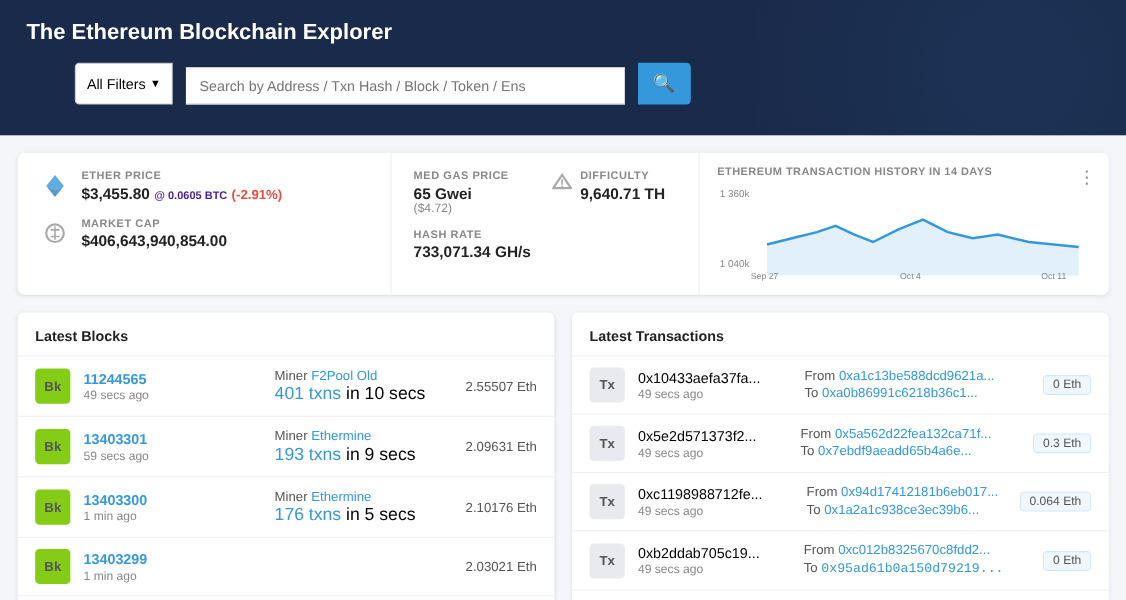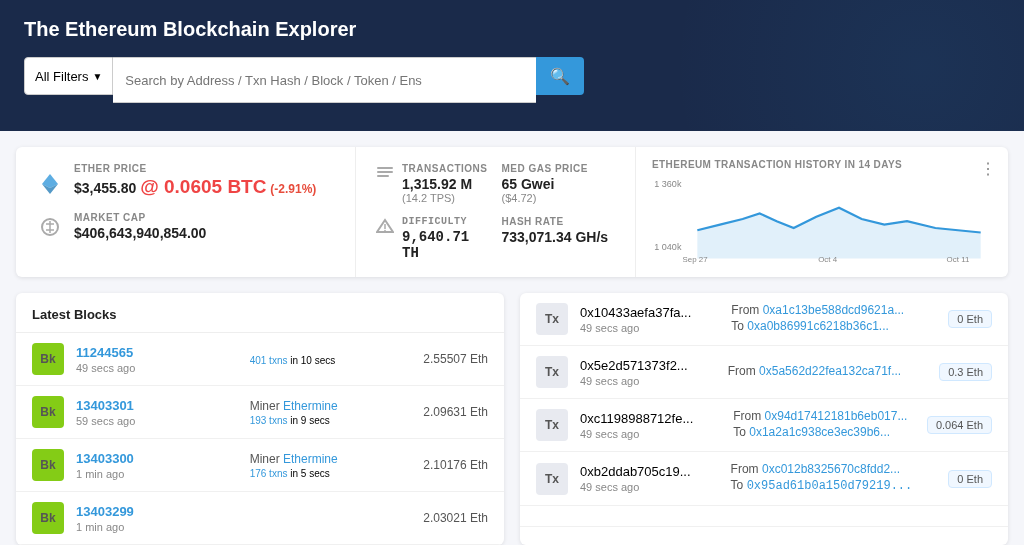--- a/index.html
+++ b/index.html
@@ -13,23 +13,24 @@
       overflow: hidden;
     }
     .header-title {
       color: #fff;
       font-size: 20px;
       font-weight: bold;
       margin-bottom: 16px;
     }
     .search-bar {
       display: flex;
-      align-items: flex-start;
-      gap: 0;
+      align-items: flex-end;
+      gap: 12px;
       max-width: 560px;
+      margin-left: 44px;
     }
     .filter-dropdown {
       background: #fff;
       border: 1px solid #ccc;
       border-radius: 4px 0 0 4px;
       padding: 8px 10px;
       font-size: 13px;
       cursor: pointer;
       display: flex;
       align-items: center;
@@ -37,21 +38,21 @@
       white-space: nowrap;
       height: 38px;
     }
     .search-input {
       flex: 1;
       border: 1px solid #ccc;
       border-left: none;
       border-right: none;
       padding: 8px 12px;
       font-size: 13px;
-      height: 46px;
+      height: 34px;
       outline: none;
       min-width: 280px;
     }
     .search-btn {
       background: #3498db;
       border: none;
       border-radius: 0 4px 4px 0;
       color: #fff;
       padding: 0 14px;
       height: 38px;
@@ -88,21 +89,21 @@
       border-right: 1px solid #eee;
       padding: 16px 20px;
     }
     .stats-right {
       flex: 1;
       padding: 12px 16px;
       position: relative;
     }
     .stat-row {
       display: flex;
-      align-items: flex-end;
+      align-items: flex-start;
       gap: 10px;
       margin-bottom: 14px;
     }
     .stat-row:last-child { margin-bottom: 16px; }
     .stat-icon {
       width: 28px;
       height: 28px;
       display: flex;
       align-items: center;
       justify-content: center;
@@ -116,21 +117,21 @@
       letter-spacing: 0.5px;
       font-weight: bold;
     }
     .stat-value {
       font-size: 14px;
       color: #222;
       font-weight: 600;
       margin-top: 2px;
     }
     .stat-value .negative { color: #e74c3c; font-size: 12px; }
-    .stat-value .btc { color: #ef4444; font-size: 19px; }
+    .stat-value .btc { color: #4c1d95; font-size: 10px; }
     .stat-mid-grid {
       display: grid;
       grid-template-columns: 1fr 1fr;
       gap: 12px;
     }
     .stat-mid-item .stat-label { font-size: 10px; color: #888; text-transform: uppercase; letter-spacing: 0.5px; font-weight: bold; }
     .stat-mid-item .stat-value { font-size: 14px; color: #222; font-weight: 600; margin-top: 2px; }
     .stat-mid-item .stat-sub { font-size: 11px; color: #888; }
     .chart-title {
       font-size: 10px;
@@ -193,21 +194,21 @@
       align-items: center;
       justify-content: center;
       border-radius: 4px;
       flex-shrink: 0;
     }
     .block-info { flex: 1; }
     .block-num { color: #3498db; font-weight: bold; font-size: 13px; cursor: pointer; }
     .block-time { color: #888; font-size: 11px; margin-top: 2px; }
     .block-miner { font-size: 12px; color: #555; }
     .block-miner a { color: #3498db; text-decoration: none; }
-    .block-txns { font-size: 10px; margin-top: 2px; }
+    .block-txns { font-size: 16px; margin-top: 2px; }
     .block-txns a { color: #3498db; text-decoration: none; }
     .block-reward { font-size: 12px; color: #555; white-space: nowrap; }
 
     .tx-item {
       display: flex;
       align-items: center;
       padding: 10px 16px;
       border-bottom: 1px solid #f0f0f0;
       gap: 12px;
     }
@@ -286,46 +287,28 @@
       <div class="stat-content">
         <div class="stat-label">MARKET CAP</div>
         <div class="stat-value">$406,643,940,854.00</div>
       </div>
     </div>
   </div>
 
   <div class="stats-mid">
     <div class="stat-mid-grid">
       <div class="stat-mid-item">
-        <div style="display:flex;align-items:flex-start;gap:8px;">
-          <div style="margin-top:2px;">
-            <svg width="18" height="18" viewBox="0 0 18 18">
-              <rect x="1" y="2" width="16" height="2" rx="1" fill="#aaa"></rect>
-              <rect x="1" y="6" width="16" height="2" rx="1" fill="#aaa"></rect>
-              <rect x="1" y="10" width="12" height="2" rx="1" fill="#aaa"></rect>
-            </svg>
-          </div>
-          <div>
-            <div class="stat-label">TRANSACTIONS</div>
-            <div class="stat-value">
-              <span>1,315.92 M</span>
-            </div>
-            <div class="stat-sub">(14.2 TPS)</div>
-          </div>
-        </div>
-      </div>
-      <div class="stat-mid-item">
         <div class="stat-label">MED GAS PRICE</div>
         <div class="stat-value">
           <span>65 Gwei</span>
         </div>
         <div class="stat-sub">($4.72)</div>
       </div>
       <div class="stat-mid-item">
-        <div style="display:flex;align-items:flex-start;gap:8px;font-family:Liberation Mono, monospace;">
+        <div style="display:flex;align-items:flex-start;gap:8px;">
           <div style="margin-top:2px;">
             <svg width="18" height="18" viewBox="0 0 18 18">
               <polygon points="9,2 1,14 17,14" fill="none" stroke="#aaa" stroke-width="2"></polygon>
               <line x1="9" y1="6" x2="9" y2="11" stroke="#aaa" stroke-width="1.5"></line>
               <circle cx="9" cy="12.5" r="0.8" fill="#aaa"></circle>
             </svg>
           </div>
           <div>
             <div class="stat-label">DIFFICULTY</div>
             <div class="stat-value">9,640.71 TH</div>
@@ -365,20 +348,21 @@
   <div class="panel">
     <div class="panel-header">Latest Blocks</div>
 
     <div class="block-item">
       <div class="block-badge">Bk</div>
       <div class="block-info">
         <div class="block-num">11244565</div>
         <div class="block-time">49 secs ago</div>
       </div>
       <div style="flex:1;">
+        <div class="block-miner">Miner <a style="color: rgb(52, 152, 219); text-decoration: none;">F2Pool Old</a></div>
         <div class="block-txns"><a style="color: rgb(52, 152, 219); text-decoration: none;">401 txns</a> <span>in 10 secs</span></div>
       </div>
       <div class="block-reward">2.55507 Eth</div>
     </div>
 
     <div class="block-item">
       <div class="block-badge">Bk</div>
       <div class="block-info">
         <div class="block-num">13403301</div>
         <div class="block-time">59 secs ago</div>
@@ -408,20 +392,21 @@
       <div class="block-info">
         <div class="block-num">13403299</div>
         <div class="block-time">1 min ago</div>
       </div>
       <div class="block-reward">2.03021 Eth</div>
     </div>
 
   </div>
 
   <div class="panel">
+    <div class="panel-header">Latest Transactions</div>
 
     <div class="tx-item">
       <div class="tx-badge">Tx</div>
       <div class="tx-info">
         <div class="tx-hash">0x10433aefa37fa...</div>
         <div class="tx-time">49 secs ago</div>
       </div>
       <div class="tx-addresses">
         <div class="tx-from">From <a style="color: rgb(52, 152, 219); text-decoration: none;">0xa1c13be588dcd9621a...</a></div>
         <div class="tx-to">To <a style="color: rgb(52, 152, 219); text-decoration: none;">0xa0b86991c6218b36c1...</a></div>
@@ -430,20 +415,21 @@
     </div>
 
     <div class="tx-item">
       <div class="tx-badge">Tx</div>
       <div class="tx-info">
         <div class="tx-hash">0x5e2d571373f2...</div>
         <div class="tx-time">49 secs ago</div>
       </div>
       <div class="tx-addresses">
         <div class="tx-from">From <a style="color: rgb(52, 152, 219); text-decoration: none;">0x5a562d22fea132ca71f...</a></div>
+        <div class="tx-to">To <a style="color: rgb(52, 152, 219); text-decoration: none;">0x7ebdf9aeadd65b4a6e...</a></div>
       </div>
       <div class="tx-value">0.3 Eth</div>
     </div>
 
     <div class="tx-item">
       <div class="tx-badge">Tx</div>
       <div class="tx-info">
         <div class="tx-hash">0xc1198988712fe...</div>
         <div class="tx-time">49 secs ago</div>
       </div>

